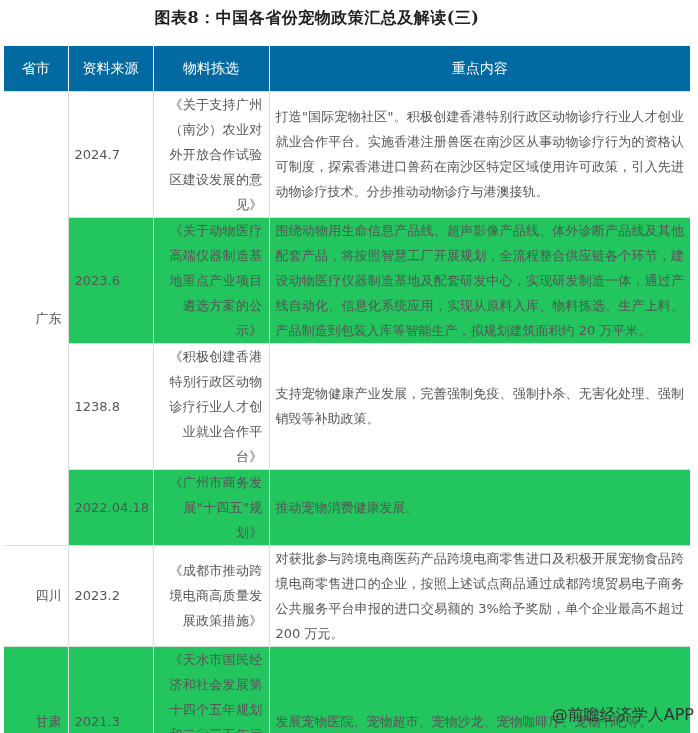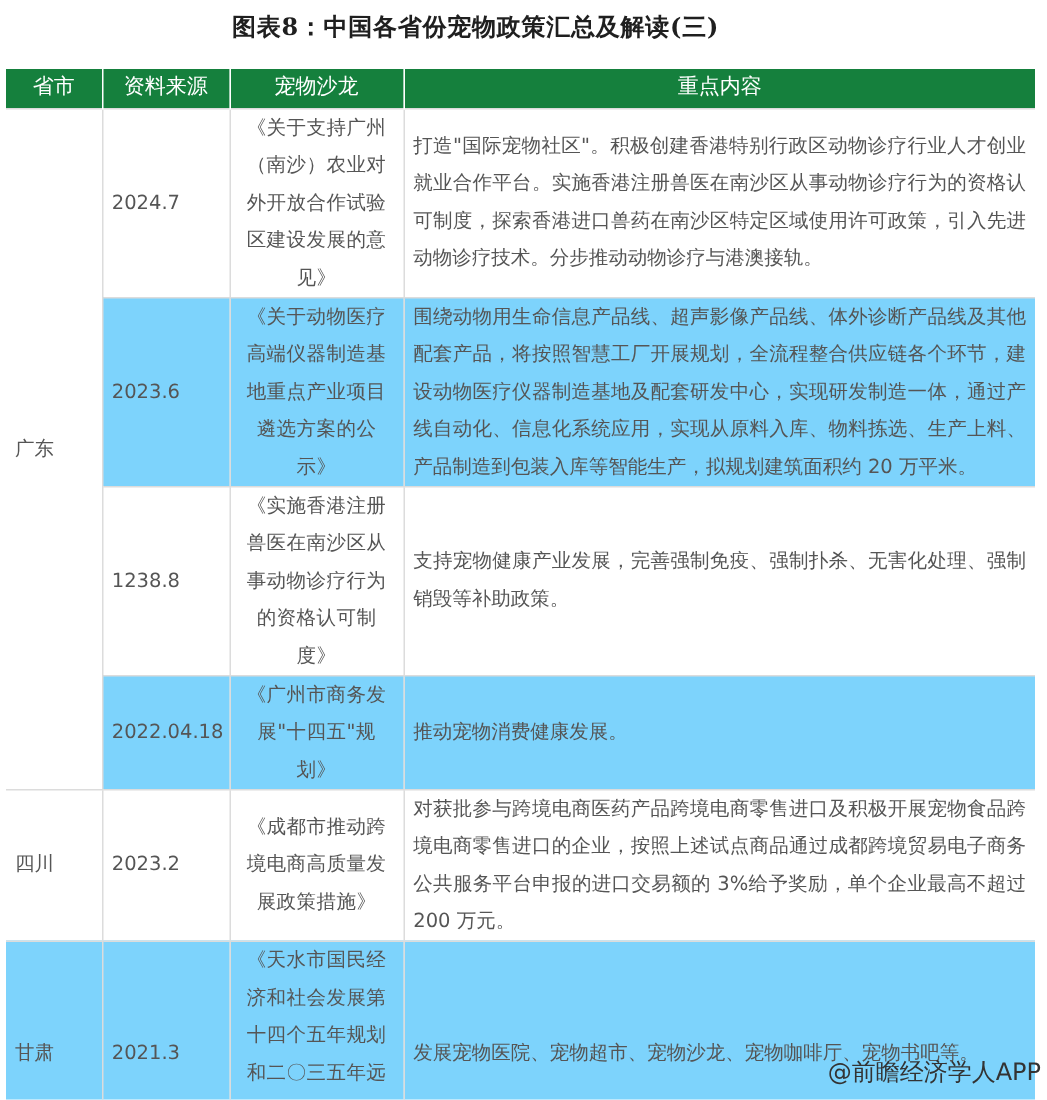--- a/index.html
+++ b/index.html
@@ -10,34 +10,34 @@
   .title {
     position: absolute; left: 0; top: 8px; width: 634px; text-align: center;
     font-family: "DejaVu Serif", "Liberation Serif", serif;
     font-weight: bold; font-size: 16px; color: #1f1f1f; letter-spacing: 0.5px;
   }
   table.policy {
     position: absolute; left: 4px; top: 46px; width: 686px;
     border-collapse: collapse; table-layout: fixed; font-size: 13px; line-height: 25px;
   }
   table.policy th {
-    background: #15803d; color: #ffffff; font-weight: normal; font-size: 14px;
-    height: 26px; text-align: center; border-left: 1px solid #ffffff;
+    background: #0369a1; color: #ffffff; font-weight: normal; font-size: 14px;
+    height: 45px; text-align: center; border-left: 1px solid #ffffff;
   }
   table.policy th:first-child { border-left: none; }
   table.policy td {
     border: 1px solid #dcdcdc; vertical-align: middle; padding: 0 6px; color: #555;
   }
   table.policy tr td:first-child { border-left: none; }
   table.policy tr td:last-child { border-right: none; }
-  td.prov { text-align: left; padding-left: 8px; }
+  td.prov { text-align: right; padding-left: 8px; }
   td.date { padding-left: 8px; }
-  td.name { text-align: center; letter-spacing: 0.3px; padding: 0 4px; }
+  td.name { text-align: right; letter-spacing: 0.3px; padding: 0 4px; }
   td.content { padding-left: 8px; padding-right: 6px; text-align: justify; }
-  tr.shade td { background: #7dd3fc; }
+  tr.shade td { background: #22c55e; }
   .footer-left {
     position: absolute; left: 6px; top: 743px; font-size: 12px; color: #333;
   }
   .footer-right {
     position: absolute; right: 4px; top: 705px; font-size: 16px; color: #333;
   }
 </style>
 </head>
 <body>
 
@@ -47,39 +47,39 @@
   <colgroup>
     <col style="width:64px">
     <col style="width:85px">
     <col style="width:116px">
     <col style="width:421px">
   </colgroup>
   <thead>
     <tr>
       <th>省市</th>
       <th>资料来源</th>
-      <th>宠物沙龙</th>
+      <th>物料拣选</th>
       <th>重点内容</th>
     </tr>
   </thead>
   <tbody>
     <tr style="height:104px">
       <td class="prov" rowspan="4">广东</td>
       <td class="date">2024.7</td>
       <td class="name">《关于支持广州（南沙）农业对外开放合作试验区建设发展的意见》</td>
       <td class="content">打造"国际宠物社区"。积极创建香港特别行政区动物诊疗行业人才创业就业合作平台。实施香港注册兽医在南沙区从事动物诊疗行为的资格认可制度，探索香港进口兽药在南沙区特定区域使用许可政策，引入先进动物诊疗技术。分步推动动物诊疗与港澳接轨。</td>
     </tr>
     <tr class="shade" style="height:123px">
       <td class="date">2023.6</td>
       <td class="name">《关于动物医疗高端仪器制造基地重点产业项目遴选方案的公示》</td>
       <td class="content">围绕动物用生命信息产品线、超声影像产品线、体外诊断产品线及其他配套产品，将按照智慧工厂开展规划，全流程整合供应链各个环节，建设动物医疗仪器制造基地及配套研发中心，实现研发制造一体，通过产线自动化、信息化系统应用，实现从原料入库、物料拣选、生产上料、产品制造到包装入库等智能生产，拟规划建筑面积约 20 万平米。</td>
     </tr>
     <tr style="height:104px">
       <td class="date">1238.8</td>
-      <td class="name">《实施香港注册兽医在南沙区从事动物诊疗行为的资格认可制度》</td>
+      <td class="name">《积极创建香港特别行政区动物诊疗行业人才创业就业合作平台》</td>
       <td class="content">支持宠物健康产业发展，完善强制免疫、强制扑杀、无害化处理、强制销毁等补助政策。</td>
     </tr>
     <tr class="shade" style="height:60px">
       <td class="date">2022.04.18</td>
       <td class="name">《广州市商务发展"十四五"规划》</td>
       <td class="content">推动宠物消费健康发展。</td>
     </tr>
     <tr style="height:80px">
       <td class="prov">四川</td>
       <td class="date">2023.2</td>

